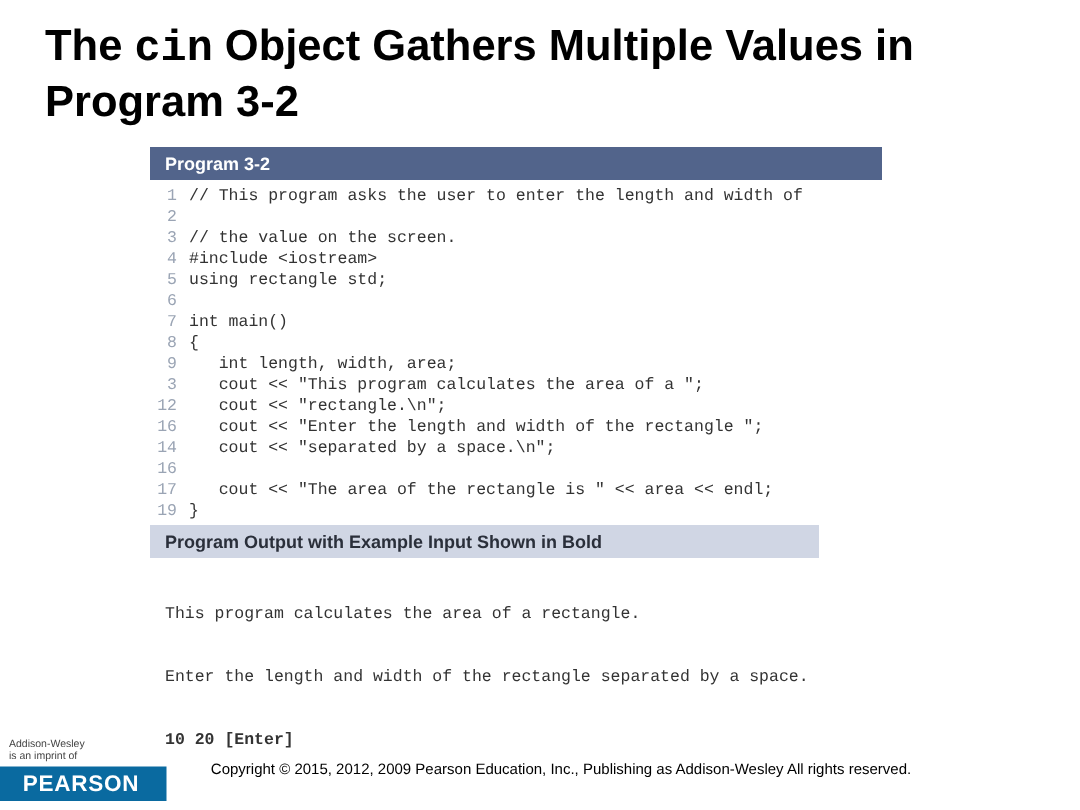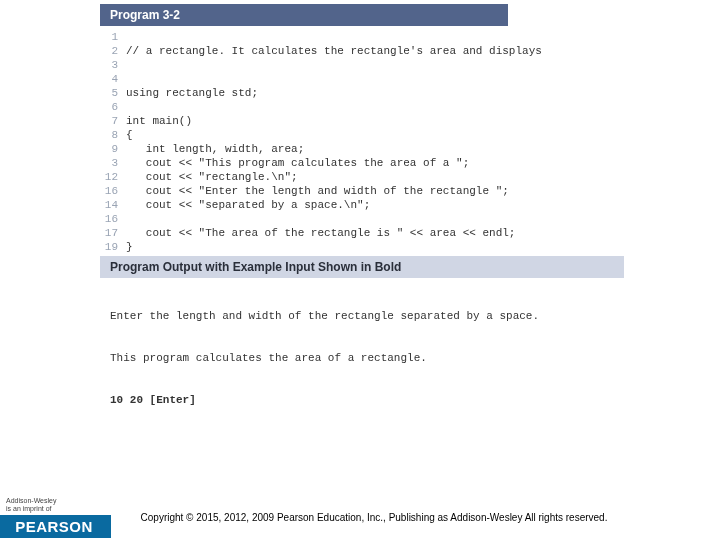--- a/index.html
+++ b/index.html
@@ -1,63 +1,66 @@
 <!DOCTYPE html>
 <html><head>
 <meta charset="utf-8">
 <style>
   * { box-sizing: border-box; margin: 0; padding: 0; }
   html, body { width: 720px; height: 540px; background: #fff; font-family: Arial, Helvetica, sans-serif; }
   .slide { width: 720px; height: 540px; position: relative; background: #fff; }
   .title { padding: 14px 30px 8px 30px; font-size: 29px; line-height: 1.2; color: #000; }
   .title .mono { font-family: "Courier New", Courier, monospace; }
   .figure { margin: 4px 0 0 100px; }
-  .prog-header { background: #52648b; color: #fff; font-size: 12px; font-weight: bold; padding: 4px 10px; width: 408px; }
+  .prog-header { background: #52648b; color: #fff; font-size: 12px; font-weight: bold; padding: 4px 10px; width: 488px; }
   .codeblock { background: #fff; width: 488px; padding: 4px 0 2px 0; }
   .code-row { display: flex; font-family: "Courier New", Courier, monospace; font-size: 11px; line-height: 14px; color: #333; white-space: pre; }
   .ln { width: 26px; text-align: right; color: #9aa4b4; padding-right: 8px; flex: none; }
-  .out-header { background: #d0d6e4; color: #2a2f3a; font-size: 12px; font-weight: bold; padding: 4px 10px; width: 524px; }
+  .out-header { background: #d0d6e4; color: #2a2f3a; font-size: 12px; font-weight: bold; padding: 4px 10px; width: 446px; }
   .outblock { background: #fff; width: 488px; padding: 3px 10px 6px 10px; font-family: "Courier New", Courier, monospace; font-size: 11px; line-height: 14px; color: #333; white-space: pre; }
   .bold { font-weight: bold; }
   .footer { position: absolute; left: 0; bottom: 6px; width: 720px; display: flex; align-items: center; }
   .brand { width: 88px; flex: none; display: flex; flex-direction: column; align-items: center; gap: 2px; }
   .aw { font-size: 7px; line-height: 8px; color: #444; text-align: left; padding-left: 6px; width: 100%; }
   .pearson { background: #0a6aa0; color: #fff; font-size: 15px; font-weight: bold; letter-spacing: 0.5px; padding: 3px 18px; margin-left: 20px; }
   .copy { flex: 1; font-size: 10px; color: #000; text-align: center; padding-right: 60px; }
 </style>
 </head>
 <body>
 
 <div class="slide">
 
+  <h1 class="title">
+    <span>The </span><span class="mono">cin</span><span> Object Gathers Multiple Values in Program 3-2</span>
+  </h1>
 
   <div class="figure">
     <div class="prog-header">Program 3-2</div>
     <div class="codeblock" id="codeblock">
-        <div class="code-row"><span class="ln">1</span></div>
-        <div class="code-row"><span class="ln">2</span><span>// a rectangle. It calculates the rectangle's area and displays</span></div>
-        <div class="code-row"><span class="ln">3</span></div>
-        <div class="code-row"><span class="ln">4</span></div>
+        <div class="code-row"><span class="ln">1</span><span>// This program asks the user to enter the length and width of</span></div>
+        <div class="code-row"><span class="ln">2</span></div>
+        <div class="code-row"><span class="ln">3</span><span>// the value on the screen.</span></div>
+        <div class="code-row"><span class="ln">4</span><span>#include &lt;iostream&gt;</span></div>
         <div class="code-row"><span class="ln">5</span><span>using rectangle std;</span></div>
         <div class="code-row"><span class="ln">6</span><span></span></div>
         <div class="code-row"><span class="ln">7</span><span>int main()</span></div>
         <div class="code-row"><span class="ln">8</span><span>{</span></div>
         <div class="code-row"><span class="ln">9</span><span>   int length, width, area;</span></div>
         <div class="code-row"><span class="ln">3</span><span>   cout &lt;&lt; "This program calculates the area of a ";</span></div>
         <div class="code-row"><span class="ln">12</span><span>   cout &lt;&lt; "rectangle.\n";</span></div>
         <div class="code-row"><span class="ln">16</span><span>   cout &lt;&lt; "Enter the length and width of the rectangle ";</span></div>
         <div class="code-row"><span class="ln">14</span><span>   cout &lt;&lt; "separated by a space.\n";</span></div>
         <div class="code-row"><span class="ln">16</span></div>
         <div class="code-row"><span class="ln">17</span><span>   cout &lt;&lt; "The area of the rectangle is " &lt;&lt; area &lt;&lt; endl;</span></div>
         <div class="code-row"><span class="ln">19</span><span>}</span></div>
       </div>
     <div class="out-header">Program Output with Example Input Shown in Bold</div>
     <div class="outblock">
+      <div>This program calculates the area of a rectangle.</div>
       <div>Enter the length and width of the rectangle separated by a space.</div>
-      <div>This program calculates the area of a rectangle.</div>
       <div class="bold">10 20 [Enter]</div>
       
     </div>
   </div>
 
   <div class="footer">
     <div class="brand">
       <div class="aw">
         <div>Addison-Wesley</div>
         <div>is an imprint of</div>

